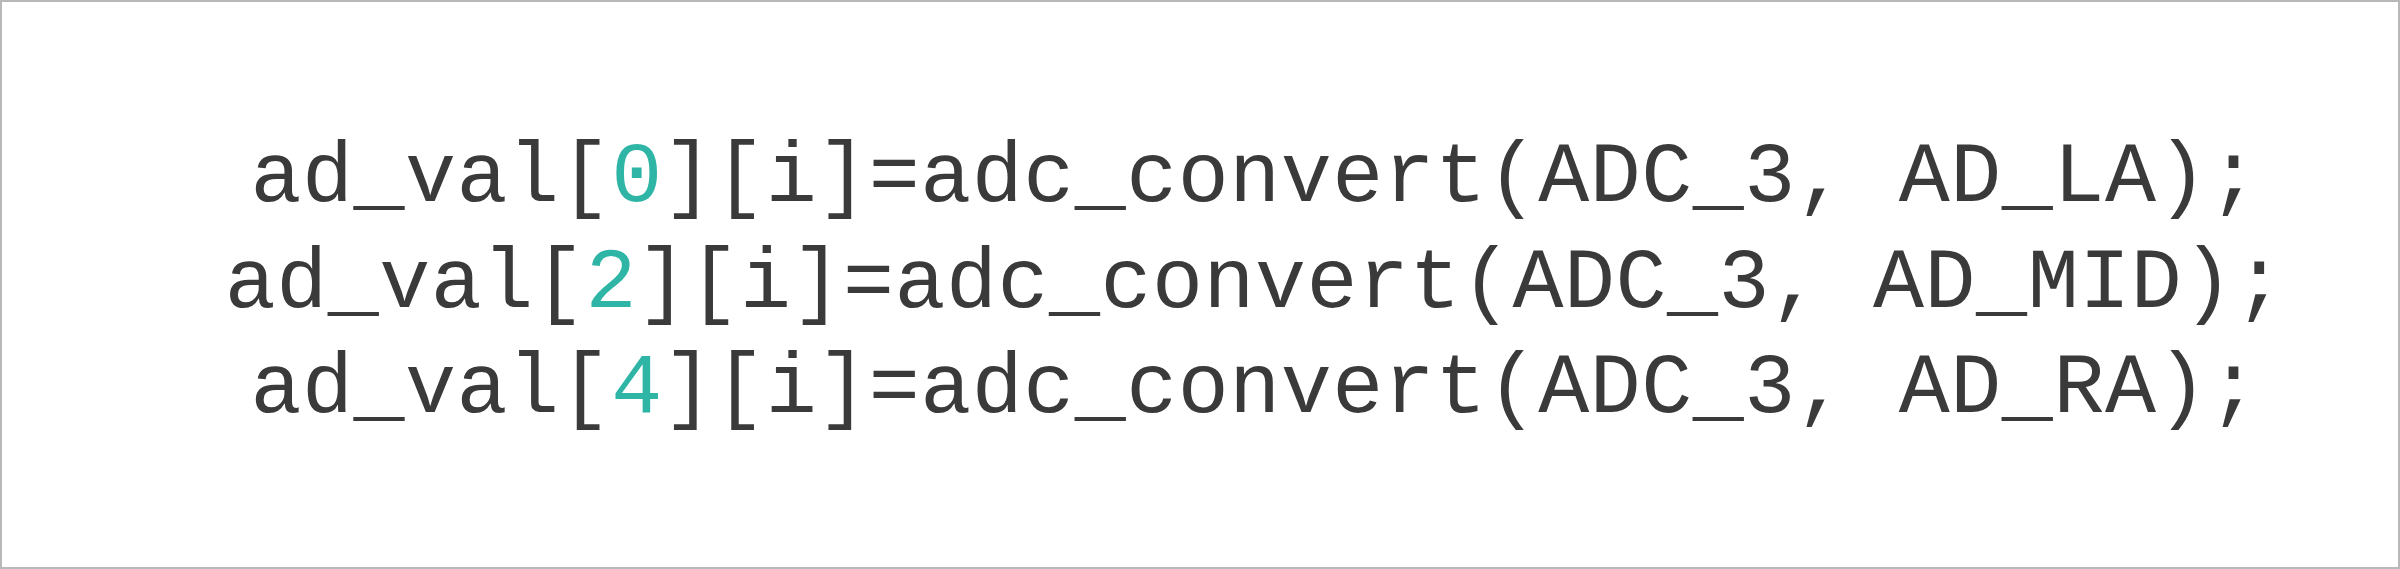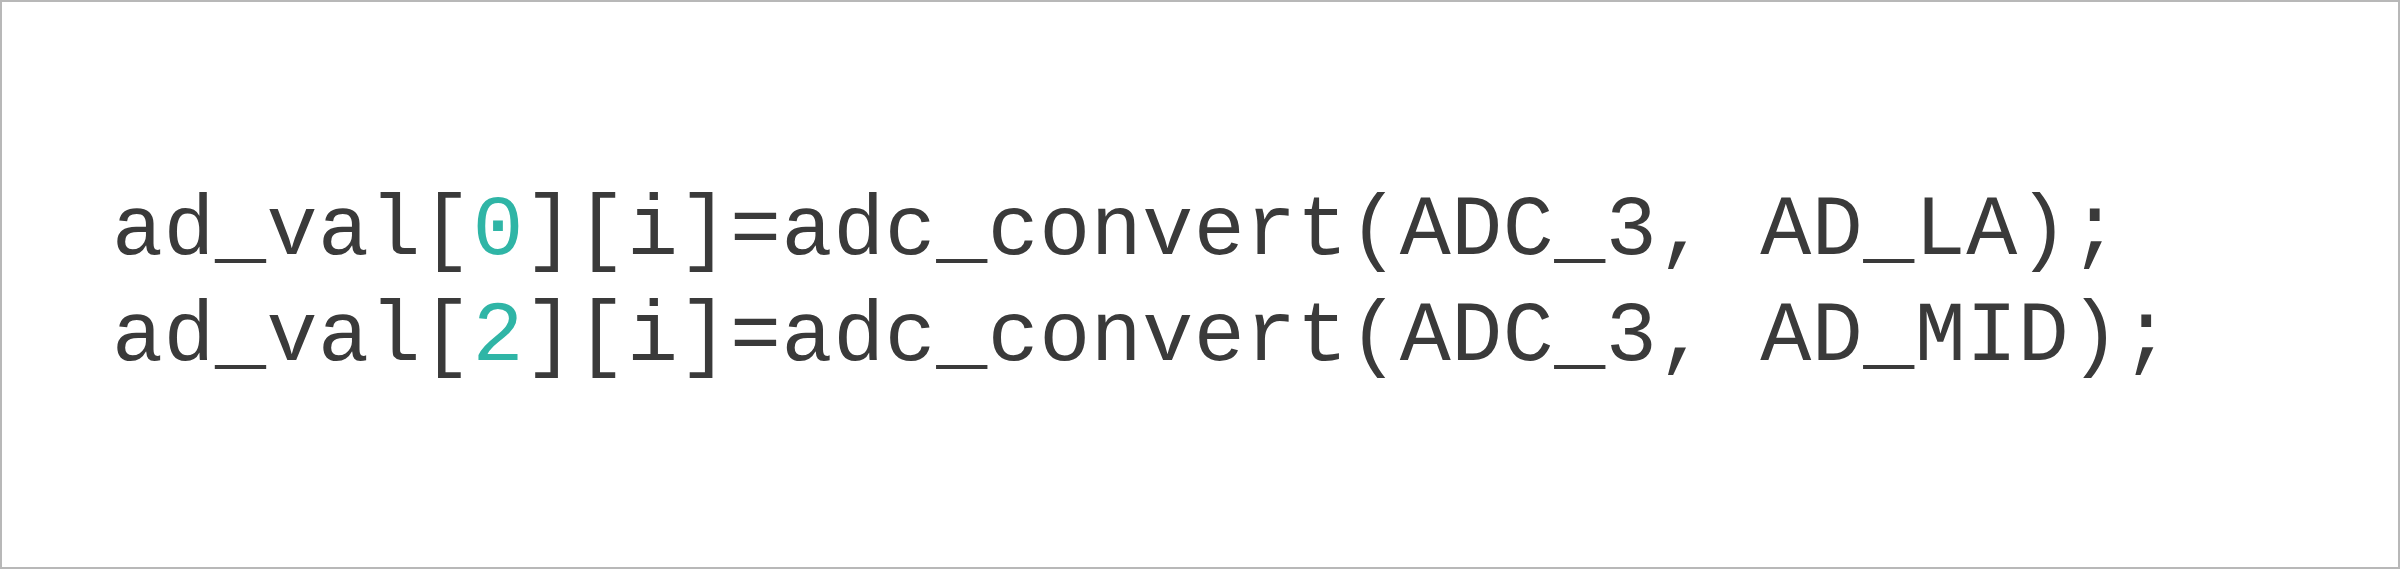--- a/index.html
+++ b/index.html
@@ -20,24 +20,26 @@
     flex-direction: column;
     justify-content: center;
   }
   .line {
     font-family: "Consolas", "Courier New", monospace;
     font-size: 85px;
     line-height: 1.24;
     white-space: pre;
     color: #3a3a3a;
     letter-spacing: 0.5px;
+    text-align: center;
   }
   .num {
     color: #2fb5a6;
   }
 </style>
 </head>
 <body>
 
 <div class="code-box">
   <div class="line"><span>ad_val[</span><span class="num">0</span><span>][i]=adc_convert(ADC_3, AD_LA);</span></div>
   <div class="line"><span>ad_val[</span><span class="num">2</span><span>][i]=adc_convert(ADC_3, AD_MID);</span></div>
+  <div class="line"><span>ad_val[</span><span class="num">4</span><span>][i]=adc_convert(ADC_3, AD_RA);</span></div>
 </div>
 
 </body></html>

